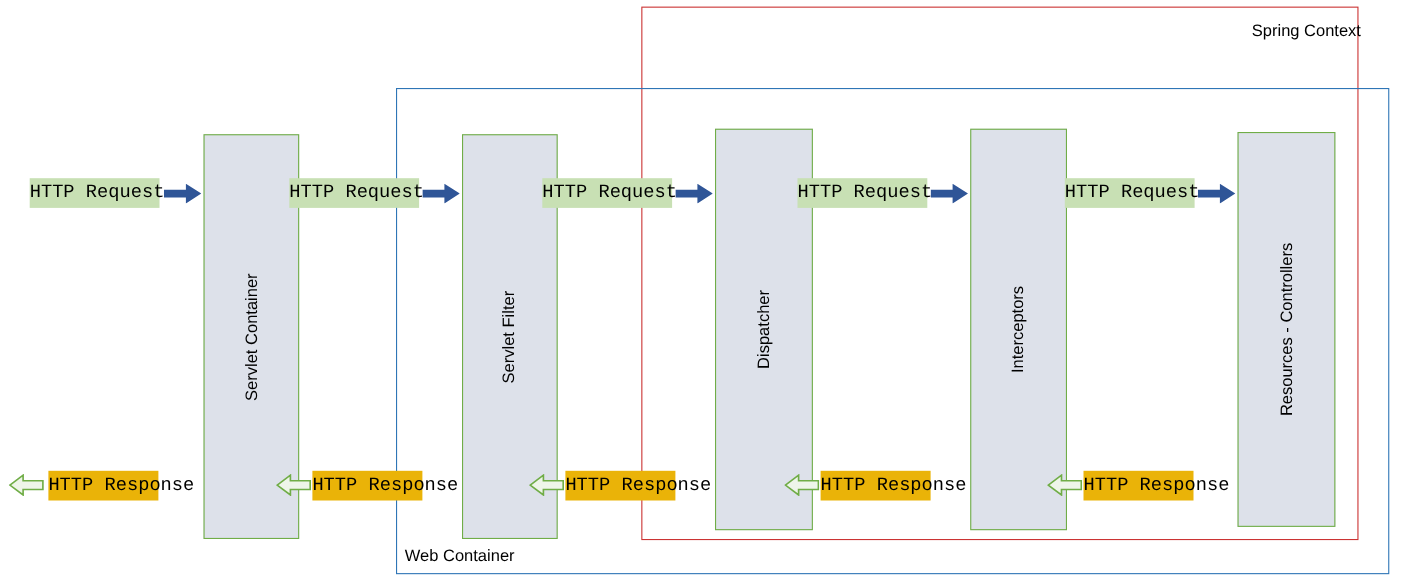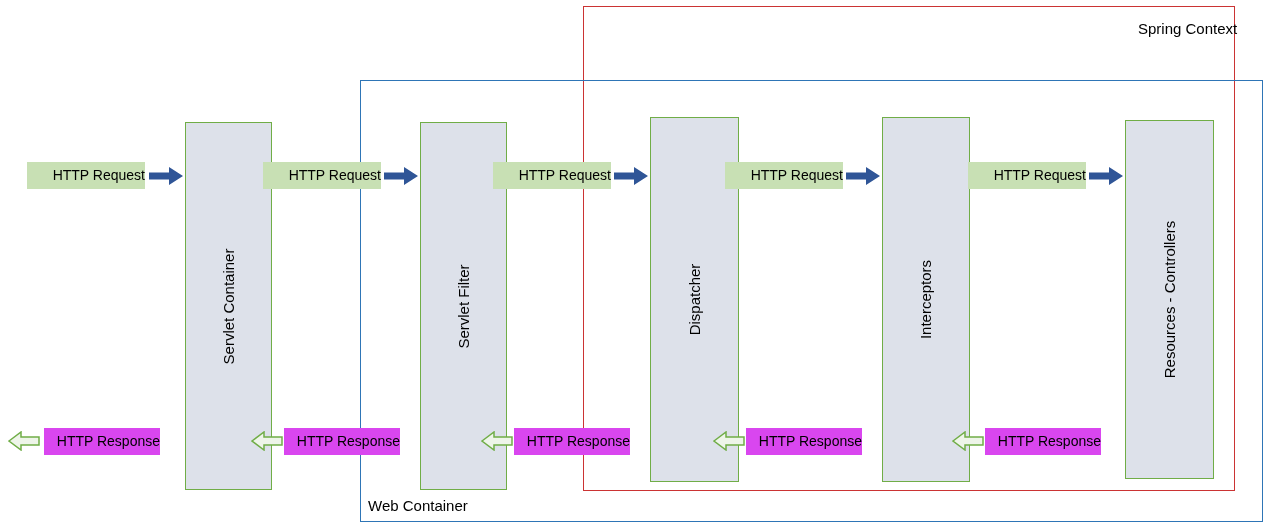--- a/index.html
+++ b/index.html
@@ -50,26 +50,27 @@
   .box span {
     transform: rotate(-90deg);
     white-space: nowrap;
     font-size: 15px;
   }
   .msg {
     position: absolute;
     height: 27px;
     line-height: 27px;
     text-align: right;
-    font-size: 14px;
+    font-size: 17px;
     z-index: 2;
     white-space: nowrap;
+    font-family: Liberation Mono, monospace;
   }
   .req { background: #c8e0b4; width: 118px; top: 162px; }
-  .res { background: #d946ef; width: 116px; top: 428px; }
+  .res { background: #eab308; width: 100px; top: 428px; }
   .arrow {
     position: absolute;
     z-index: 3;
   }
   .req-arrow { top: 167px; }
   .res-arrow { top: 431px; }
 </style>
 </head>
 <body>
 

